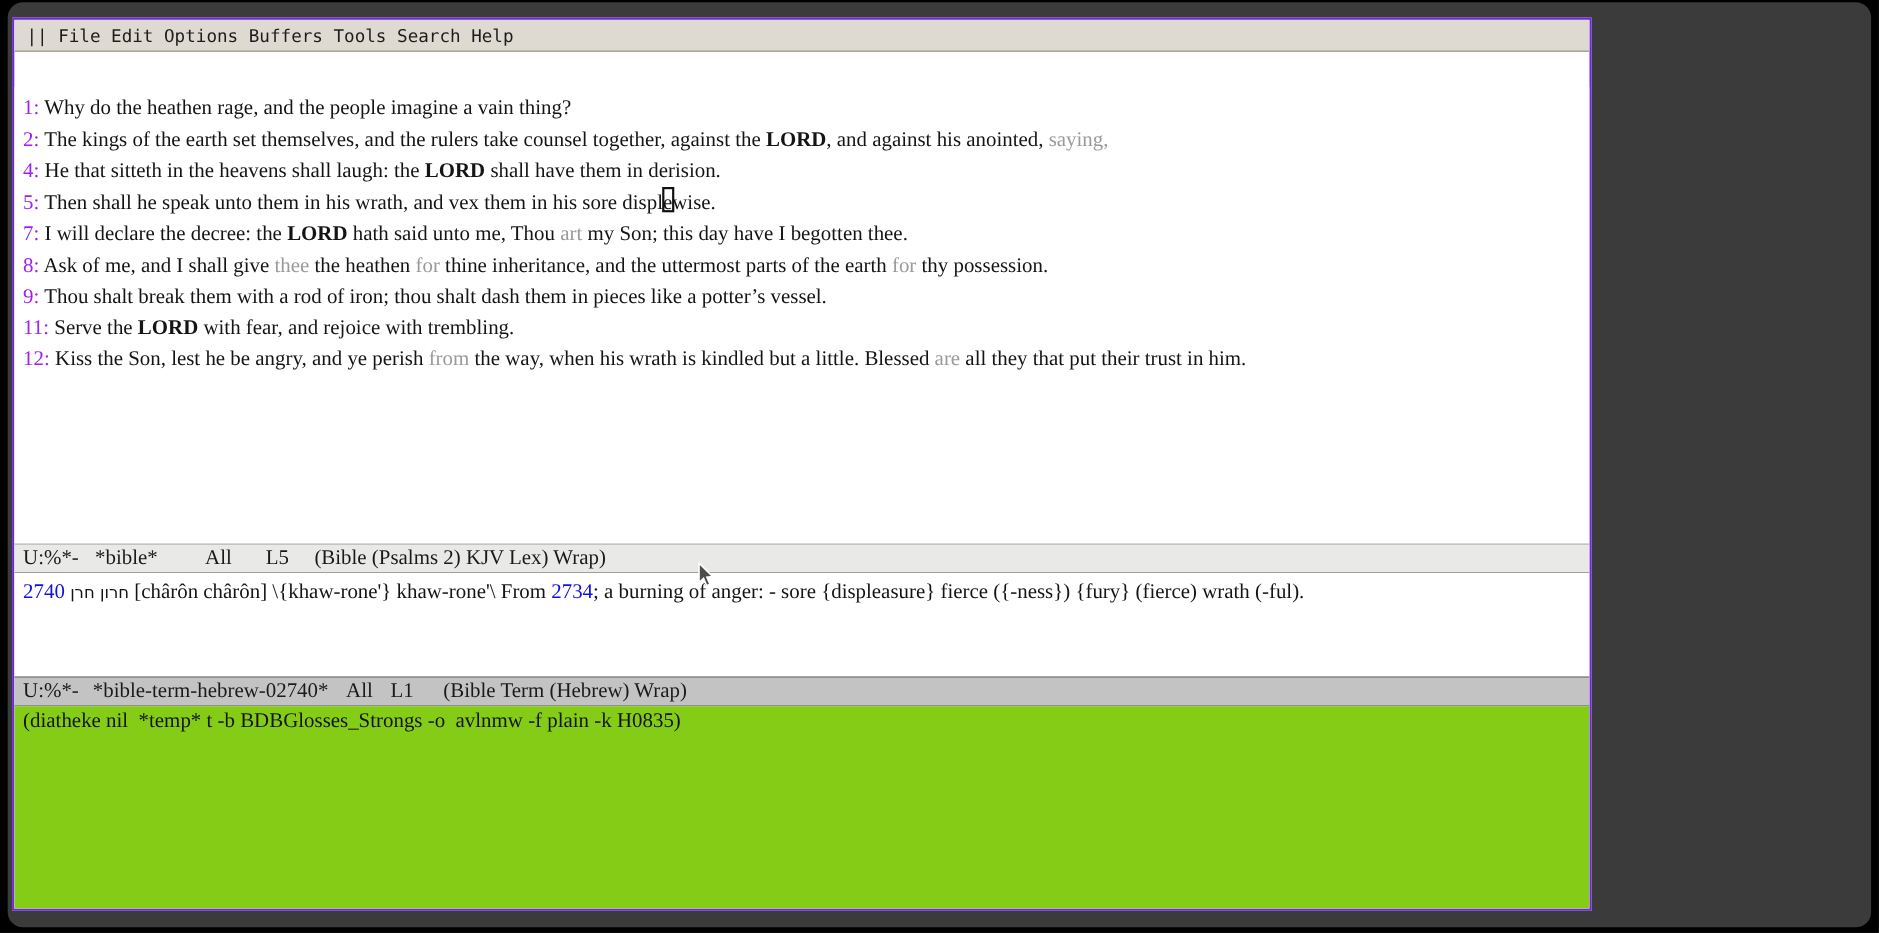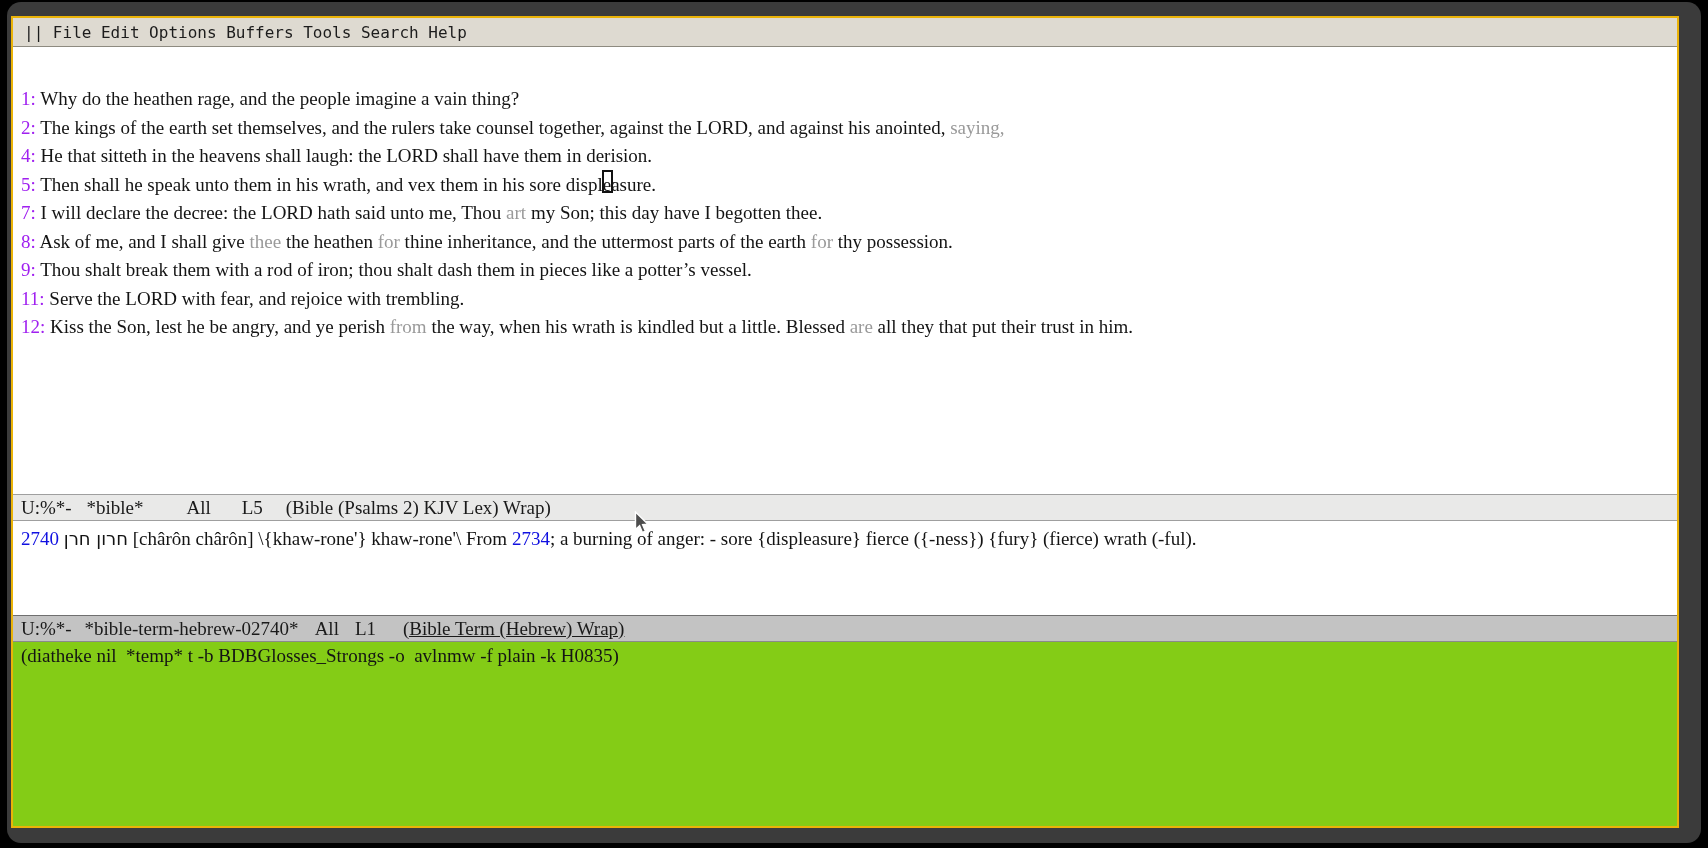--- a/index.html
+++ b/index.html
@@ -1,66 +1,66 @@
 <!DOCTYPE html>
 <html><head>
 <meta charset="utf-8">
 <style>
   html,body{margin:0;padding:0;background:#000;}
   body{width:1708px;height:848px;position:relative;overflow:hidden;
        font-family:"Liberation Serif",serif;}
   .chrome{position:absolute;left:7px;top:2px;width:1694px;height:841px;
           background:#3b3b3b;border-radius:14px;}
-  .frame{position:absolute;left:11px;top:16px;width:1668px;height:812px;
-         background:#fff;border:2px solid #eab308;box-sizing:border-box;
+  .frame{position:absolute;left:11px;top:16px;width:1436px;height:812px;
+         background:#fff;border:2px solid #6d28d9;box-sizing:border-box;
          display:flex;flex-direction:column;overflow:hidden;}
   .menubar{height:29px;flex:0 0 29px;background:#dedad1;border-bottom:1px solid #8d8a80;
            font-family:"DejaVu Sans Mono",monospace;font-size:16px;color:#1c1c1c;
            line-height:29px;padding-left:11px;white-space:pre;box-sizing:border-box;}
   .mitem{margin-right:9.6px;}
   .buffer{flex:1 1 auto;background:#fff;padding:6px 0 0 8px;overflow:hidden;
           font-size:19px;color:#141414;position:relative;margin-top:32px;}
   .vline{line-height:28.5px;white-space:nowrap;}
   .vnum{color:#a020f0;}
-  .b{font-weight:normal;}
+  .b{font-weight:bold;}
   .g{color:#9a9a9a;}
   .link{color:#1010e0;}
-  .he{font-family:"DejaVu Sans",sans-serif;font-size:18px;}
+  .he{font-family:"DejaVu Sans",sans-serif;font-size:15px;}
   .cur{position:relative;}
   .cur::after{content:"";position:absolute;left:-1px;top:-4px;height:23px;width:11px;
               border:2px solid #111;box-sizing:border-box;}
   .modeline{height:27px;flex:0 0 27px;font-size:19px;color:#1a1a1a;line-height:25px;
             white-space:pre;padding-left:8px;box-sizing:border-box;}
   .ml-inactive{background:#e9e9e8;border-top:1px solid #9f9f9f;border-bottom:1px solid #9f9f9f;}
   .ml-active{background:#c3c3c3;border-top:1px solid #6f6f6f;border-bottom:1px solid #8a8a8a;}
   .ml-name{font-weight:normal;text-align:right;}
   .lexwin{height:94px;flex:0 0 94px;background:#fff;padding:4px 0 0 8px;
           font-size:19px;color:#141414;line-height:28px;box-sizing:border-box;
           white-space:nowrap;overflow:hidden;}
   .minibuf{height:34px;flex:1 0 32px;background:#84cc16;padding:3px 0 0 8px;
            font-size:19px;color:#141414;white-space:pre;box-sizing:border-box;}
   .gap1{margin-left:10px;} .gap2{margin-left:43px;} .gap3{margin-left:31px;} .gap4{margin-left:23px;}
-  .gap5{margin-left:8px;}  .gap6{margin-left:16px;} .gap7{margin-left:16px;} .gap8{margin-left:27px;text-decoration:underline;}
+  .gap5{margin-left:8px;}  .gap6{margin-left:16px;} .gap7{margin-left:16px;} .gap8{margin-left:27px;}
   .mouse{position:absolute;left:621px;top:493px;width:15px;height:23px;pointer-events:none;}
 </style>
 </head>
 <body>
 
 <div class="chrome"></div>
 
 <div class="frame">
 
   <div class="menubar"><span class="mitem">||</span><span class="mitem">File</span><span class="mitem">Edit</span><span class="mitem">Options</span><span class="mitem">Buffers</span><span class="mitem">Tools</span><span class="mitem">Search</span><span class="mitem">Help</span></div>
 
   <div class="buffer">
     <div>
         <div class="vline"><span class="vnum">1:</span> <span>Why do the heathen rage, and the people imagine a vain thing?</span></div>
         <div class="vline"><span class="vnum">2:</span> <span>The kings of the earth set themselves, and the rulers take counsel together, against the </span><span class="b">LORD</span><span>, and against his anointed, </span><span class="g">saying,</span></div>
         <div class="vline"><span class="vnum">4:</span> <span>He that sitteth in the heavens shall laugh: the </span><span class="b">LORD</span><span> shall have them in derision.</span></div>
-        <div class="vline"><span class="vnum">5:</span> <span>Then shall he speak unto them in his wrath, and vex them in his sore displ</span><span class="cur">e</span><span>asure.</span></div>
+        <div class="vline"><span class="vnum">5:</span> <span>Then shall he speak unto them in his wrath, and vex them in his sore displ</span><span class="cur">e</span><span>wise.</span></div>
         <div class="vline"><span class="vnum">7:</span> <span>I will declare the decree: the </span><span class="b">LORD</span><span> hath said unto me, Thou </span><span class="g">art</span><span> my Son; this day have I begotten thee.</span></div>
         <div class="vline"><span class="vnum">8:</span> <span>Ask of me, and I shall give </span><span class="g">thee</span><span> the heathen </span><span class="g">for</span><span> thine inheritance, and the uttermost parts of the earth </span><span class="g">for</span><span> thy possession.</span></div>
         <div class="vline"><span class="vnum">9:</span> <span>Thou shalt break them with a rod of iron; thou shalt dash them in pieces like a potter’s vessel.</span></div>
         <div class="vline"><span class="vnum">11:</span> <span>Serve the </span><span class="b">LORD</span><span> with fear, and rejoice with trembling.</span></div>
         <div class="vline"><span class="vnum">12:</span> <span>Kiss the Son, lest he be angry, and ye perish </span><span class="g">from</span><span> the way, when his wrath is kindled but a little. Blessed </span><span class="g">are</span><span> all they that put their trust in him.</span></div>
       </div>
   </div>
 
   <div class="modeline ml-inactive"><span>U:%*- </span><span class="ml-name gap1">*bible*</span><span class="gap2">All</span><span class="gap3">L5</span><span class="gap4">(Bible (Psalms 2) KJV Lex) Wrap)</span></div>
 

